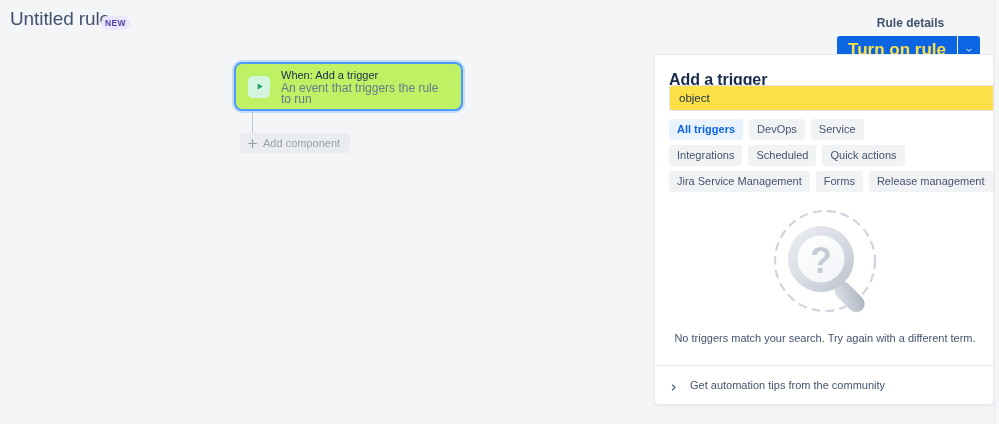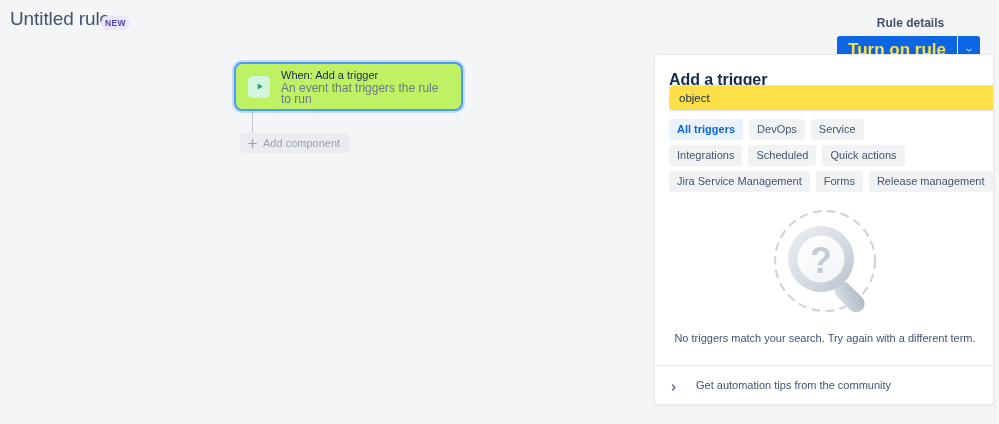--- a/index.html
+++ b/index.html
@@ -141,21 +141,21 @@
     margin-top: 8px; text-align: center;
   }
 
   
   .panel-footer-divider {
     position: absolute; left: 0; bottom: 38px; width: 340px; height: 1px;
     background: #ebecf0;
   }
   .community-link {
     position: absolute; left: 12px; bottom: 10px;
-    display: flex; align-items: flex-end; gap: 18px;
+    display: flex; align-items: flex-end; gap: 12px;
     text-decoration: none; cursor: pointer; background: none; border: none;
     padding: 2px;
   }
   .community-label { font-size: 11px; color: #44546f; line-height: 13px; }
 
   
   .page-scrollbar {
     position: absolute; right: 0; top: 0; width: 5px; height: 424px;
     background: #f4f5f7; border-left: 1px solid #ebecf0;
   }

